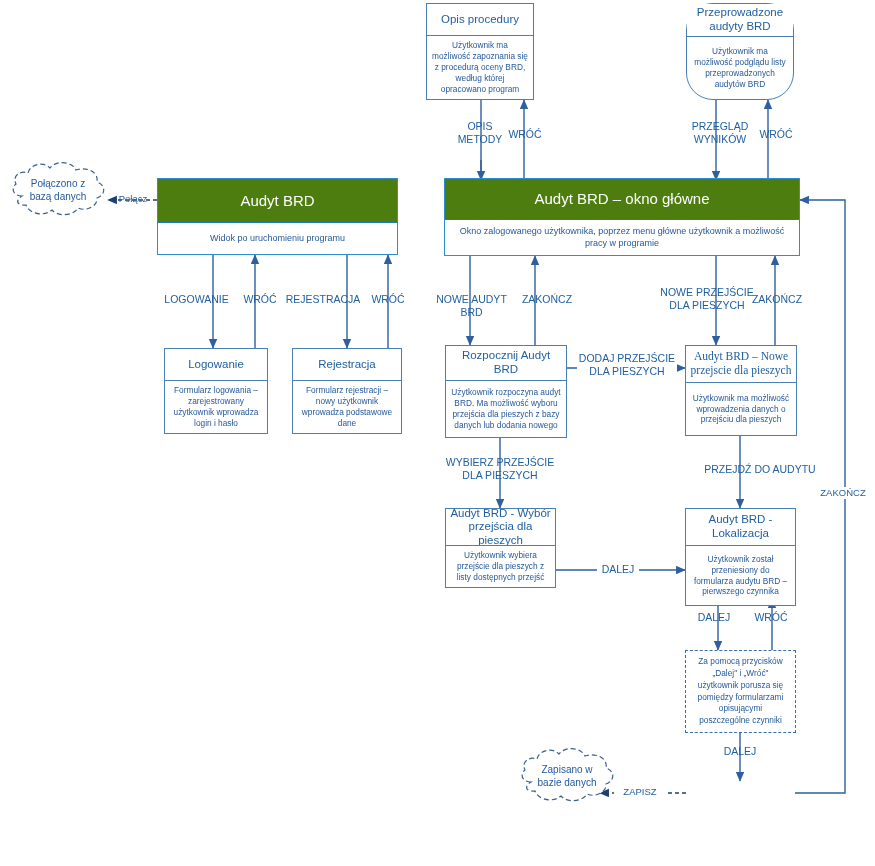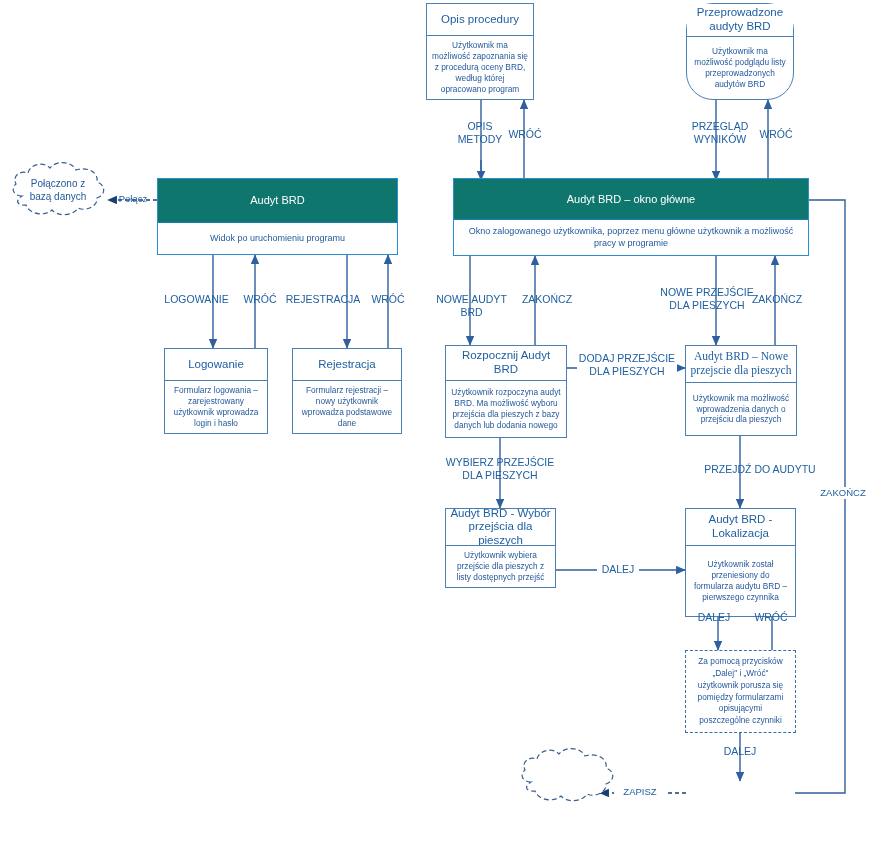--- a/index.html
+++ b/index.html
@@ -65,23 +65,23 @@
   }
   .node.plain .body {
     font-size: 8.3px;
   }
 
   
   .node.window {
     border: 1px solid #2a8fd0;
   }
   .node.window .title {
-    background: #0f766e;
+    background: #4d7c0f;
     color: #ffffff;
-    font-size: 11px;
+    font-size: 15px;
     border-bottom: 1px solid #1d7cb8;
     text-align: center;
   }
   .node.window .body {
     border-top: none;
     font-size: 9px;
     color: #24599c;
   }
 
   
@@ -215,21 +215,21 @@
   <div class="node plain" style="left:686px; top:3px; width:108px; height:97px;border-radius:27px;">
     <div class="title" style="height:32px;">Przeprowadzone audyty BRD</div>
     <div class="body">Użytkownik ma możliwość podglądu listy przeprowadzonych audytów BRD</div>
   </div>
 
   <div class="node window" style="left:157px; top:178px; width:241px; height:77px;">
     <div class="title" style="height:44px;">Audyt BRD</div>
     <div class="body">Widok po uruchomieniu programu</div>
   </div>
 
-  <div class="node window" style="left:444px; top:178px; width:356px; height:78px;margin-left:9px;">
+  <div class="node window" style="left:444px; top:178px; width:356px; height:78px;">
     <div class="title" style="height:41px;">Audyt BRD – okno główne</div>
     <div class="body">Okno zalogowanego użytkownika, poprzez menu główne użytkownik a możliwość pracy w programie</div>
   </div>
 
   <div class="node plain" style="left:164px; top:348px; width:104px; height:86px;">
     <div class="title" style="height:32px;">Logowanie</div>
     <div class="body">Formularz logowania – zarejestrowany użytkownik wprowadza login i hasło</div>
   </div>
 
   <div class="node plain" style="left:292px; top:348px; width:110px; height:86px;">
@@ -245,32 +245,35 @@
   <div class="node plain" style="left:685px; top:345px; width:112px; height:91px;">
     <div class="title" style="height:36px;font-family:Liberation Serif, serif;">Audyt BRD – Nowe przejscie dla pieszych</div>
     <div class="body">Użytkownik ma możliwość wprowadzenia danych o przejściu dla pieszych</div>
   </div>
 
   <div class="node plain" style="left:445px; top:508px; width:111px; height:80px;">
     <div class="title" style="height:36px;">Audyt BRD - Wybór przejścia dla pieszych</div>
     <div class="body">Użytkownik wybiera przejście dla pieszych z listy dostępnych przejść</div>
   </div>
 
-  <div class="node plain" style="left:685px; top:508px; width:111px; height:109px;">
+  <div class="node plain" style="left:685px; top:508px; width:111px; height:98px;">
     <div class="title" style="height:36px;">Audyt BRD - Lokalizacja</div>
     <div class="body">Użytkownik został przeniesiony do formularza audytu BRD – pierwszego czynnika</div>
   </div>
 
   <div class="note" style="left:685px; top:650px; width:111px; height:83px;">Za pomocą przycisków „Dalej" i „Wróć" użytkownik porusza się pomiędzy formularzami opisującymi poszczególne czynniki</div>
 
 
   <div class="cloud" style="left:8px; top:160px; width:100px; height:60px;">
     <div class="cloud-text">Połączono z bazą danych</div>
   </div>
 
+  <div class="cloud" style="left:517px; top:746px; width:100px; height:60px;">
+    <div class="cloud-text">Zapisano w bazie danych</div>
+  </div>
 
   <div class="edge-label" style="left:452px; top:120px; width:56px;">OPIS
 METODY</div>
 
   <div class="edge-label" style="left:503px; top:128px; width:44px;">WRÓĆ</div>
 
   <div class="edge-label" style="left:679px; top:120px; width:82px;">PRZEGLĄD
 WYNIKÓW</div>
 
   <div class="edge-label" style="left:754px; top:128px; width:44px;">WRÓĆ</div>

